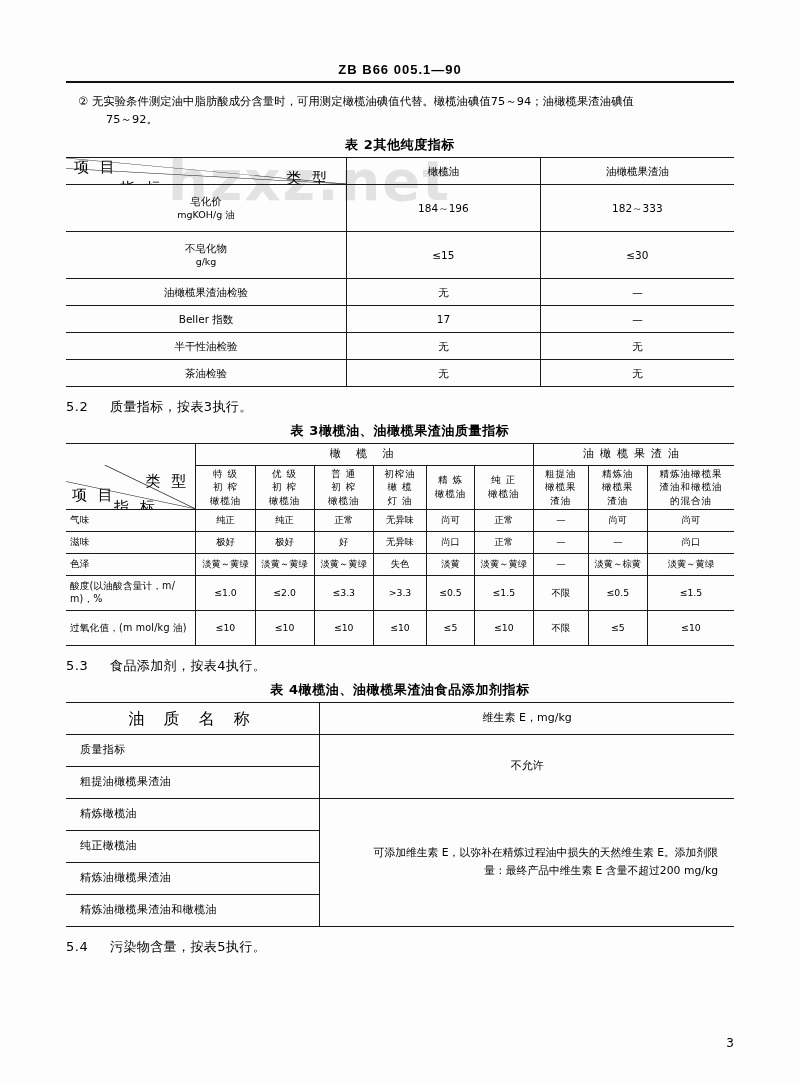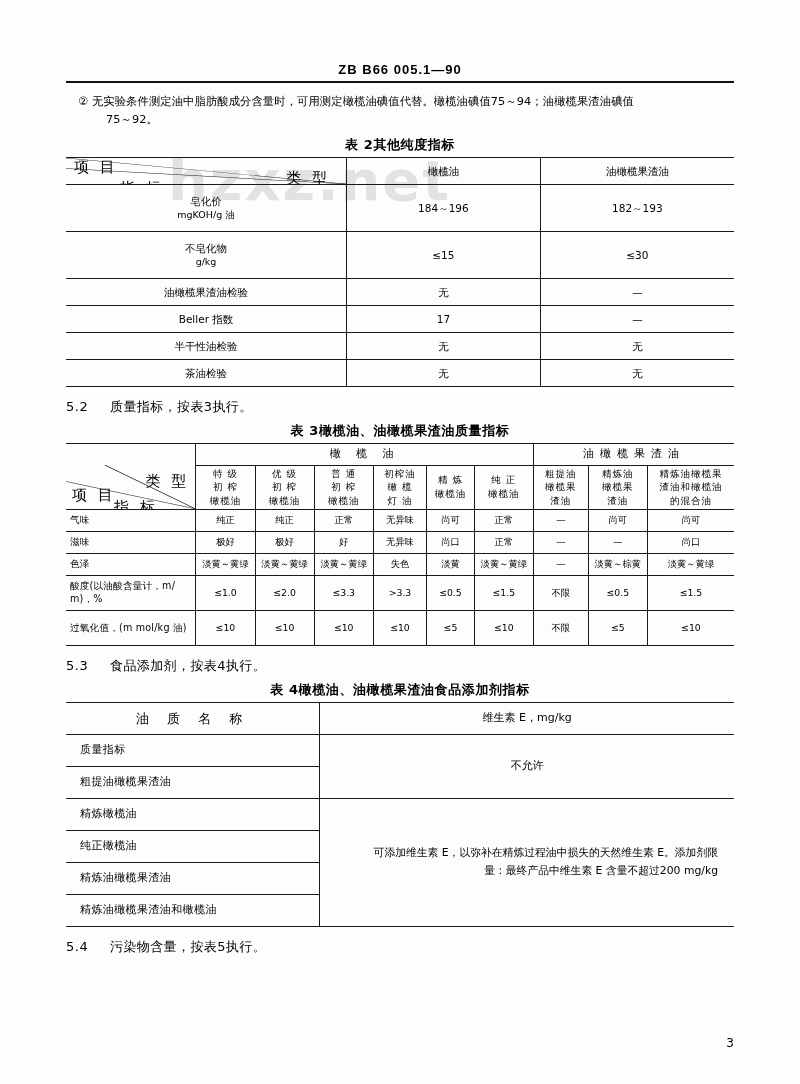--- a/index.html
+++ b/index.html
@@ -150,21 +150,21 @@
     text-align: left;
     padding-left: 4px;
     font-size: 9.6px;
     letter-spacing: 0.2px;
     line-height: 1.3;
   }
   .t3 .tall2 { height: 32px; }
 
   .t4 { font-size: 11px; }
   .t4 td { height: 27px; }
-  .t4 .name-head { letter-spacing: 7px; font-size: 13px; }
+  .t4 .name-head { letter-spacing: 7px; font-size: 16px; }
   .t4 .rowlabel { text-align: left; padding-left: 14px; letter-spacing: 0.4px; }
   .t4 .note-cell {
     text-align: right;
     padding: 6px 16px 6px 10px;
     line-height: 1.75;
     font-size: 10.8px;
     margin-top: 12px;
   }
   .t4 .note-cell .ind { text-indent: 22px; display: block; }
 
@@ -215,21 +215,21 @@
           <td>橄榄油</td>
           <td>油橄榄果渣油</td>
         </tr>
 
         <tr>
           <td class="tall item-cell">
             <span>皂化价</span>
             <span class="unit">mgKOH/g 油</span>
           </td>
           <td class="tall">184～196</td>
-          <td class="tall">182～193</td>
+          <td class="tall">182～333</td>
         </tr>
         <tr>
           <td class="tall item-cell">
             <span>不皂化物</span>
             <span class="unit">g/kg</span>
           </td>
           <td class="tall">≤15</td>
           <td class="tall">≤30</td>
         </tr>
         <tr>

